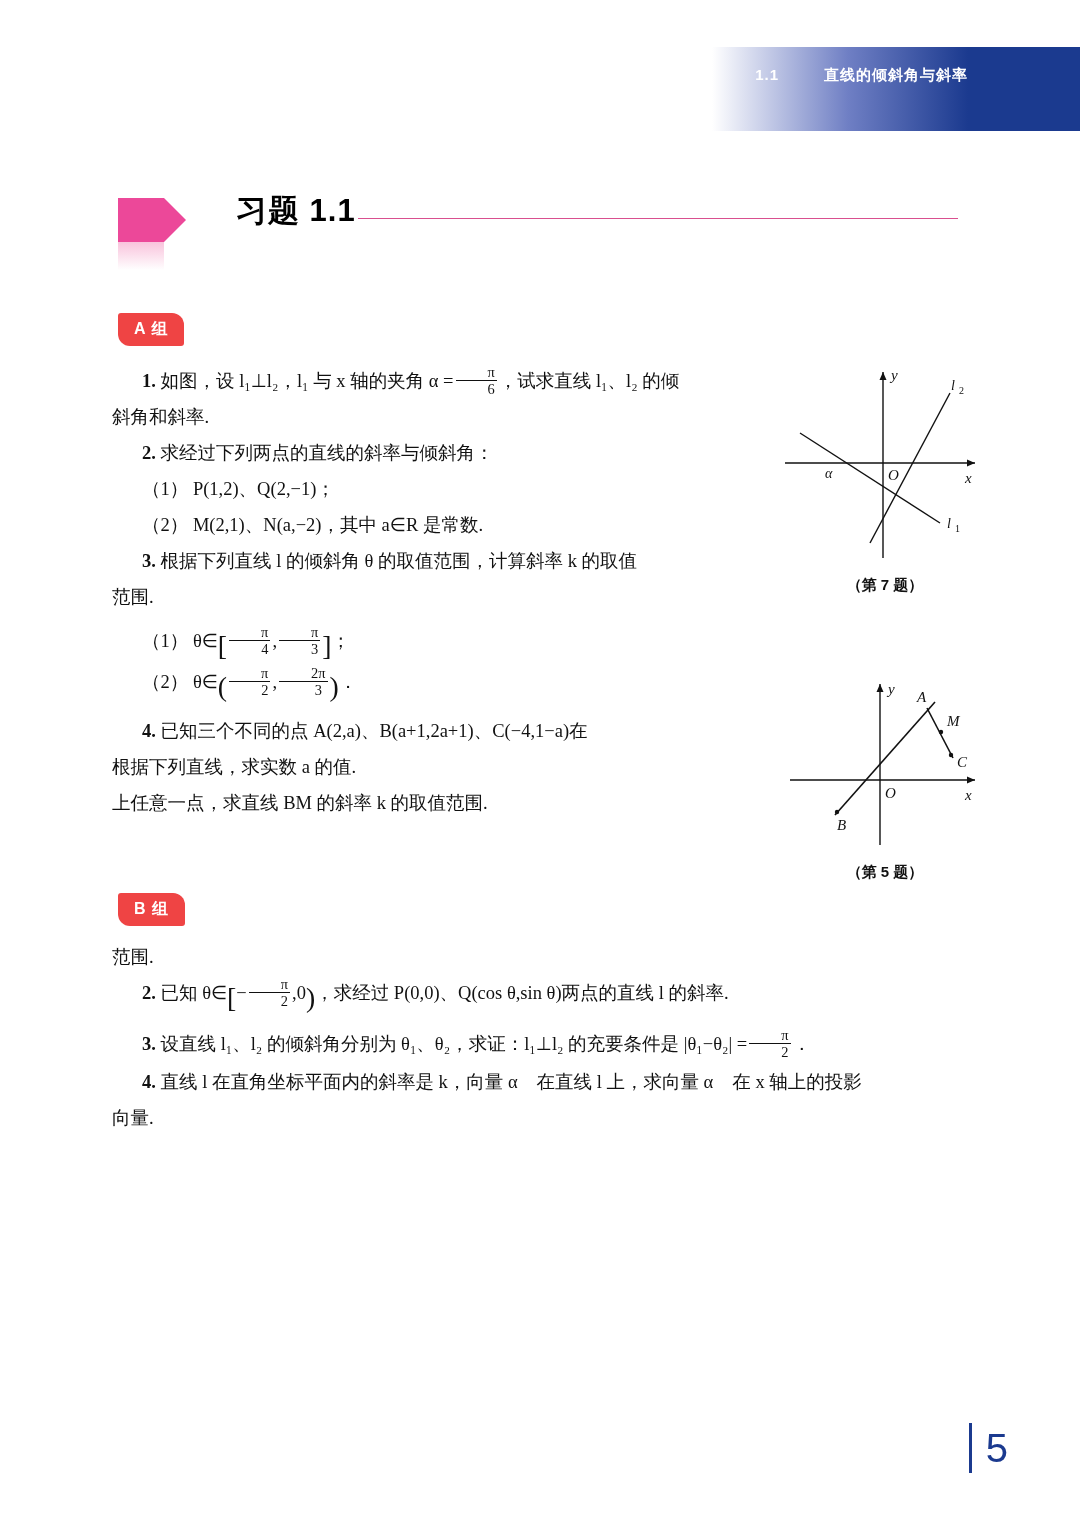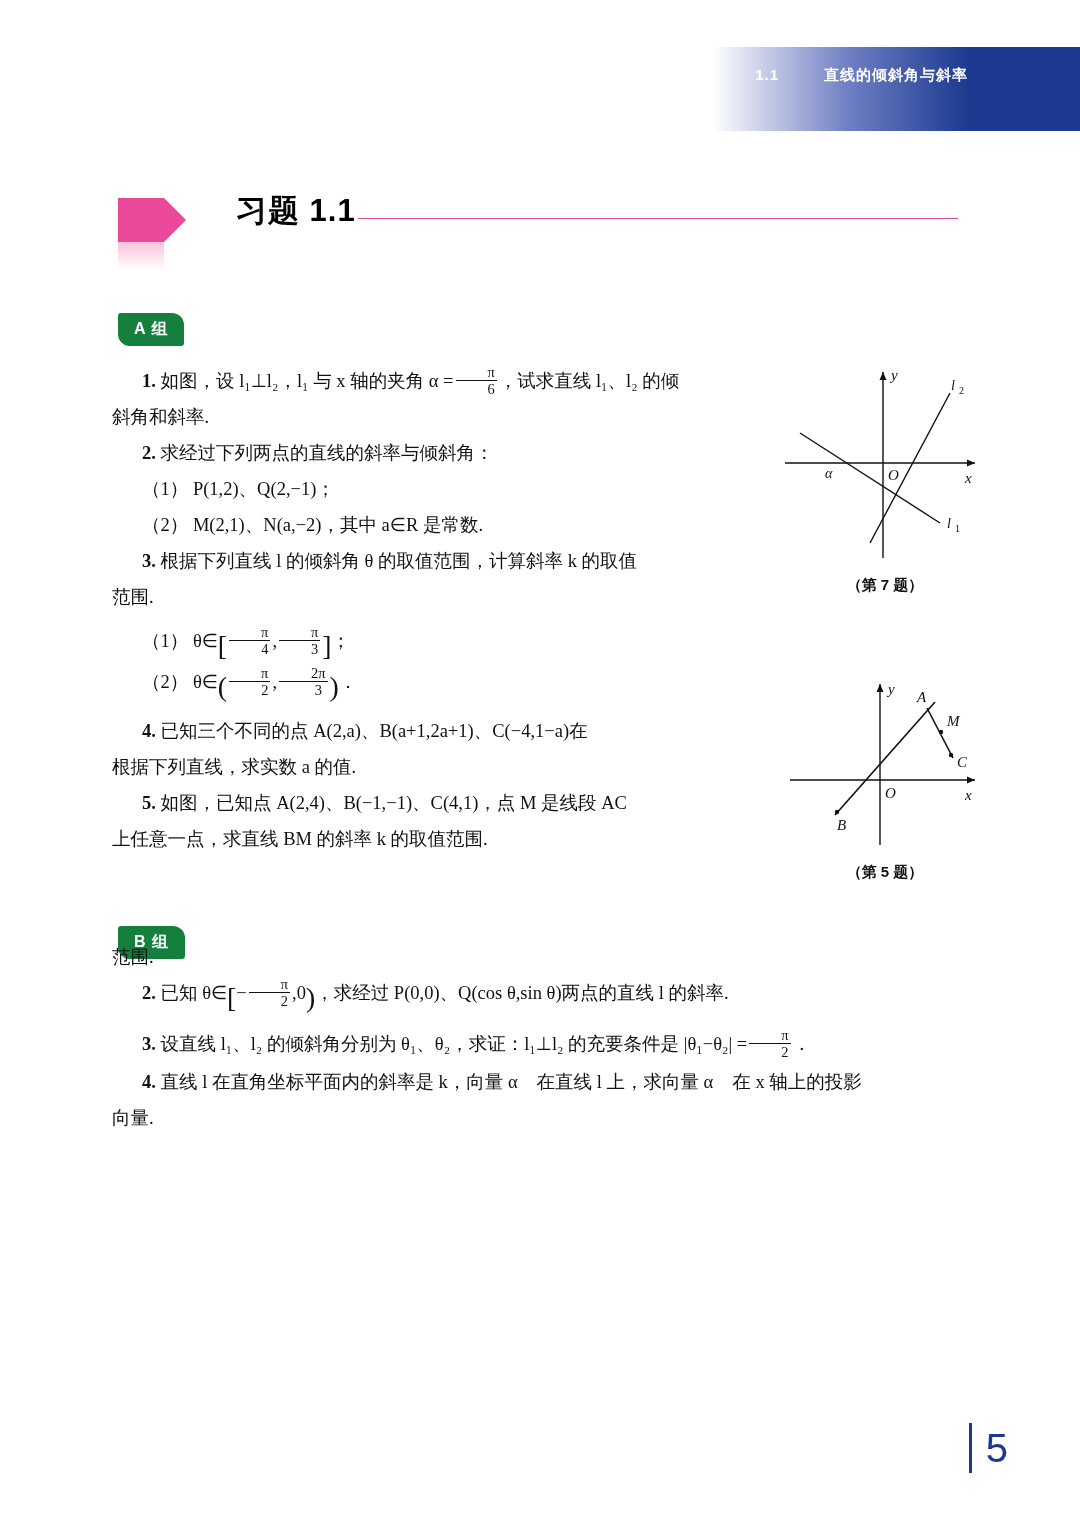--- a/index.html
+++ b/index.html
@@ -93,31 +93,31 @@
     left: 240px;
     top: 28px;
     right: 0;
     height: 1px;
     background: #d94f8f;
   }
 
   
   .group-badge {
     position: absolute;
-    background: #15803d;
+    background: #ef4444;
     color: #ffffff;
     font-family: "Liberation Sans", sans-serif;
     font-weight: bold;
     font-size: 16px;
     padding: 6px 16px;
     border-radius: 3px 12px 3px 12px;
     letter-spacing: 1px;
   }
   #badge-a { left: 118px; top: 313px; }
-  #badge-b { left: 118px; top: 926px; }
+  #badge-b { left: 118px; top: 893px; }
 
   
   .body-text {
     position: absolute;
     font-size: 18.5px;
     line-height: 34px;
     color: #111111;
   }
   .col-narrow { left: 112px; width: 650px; }
   .col-wide { left: 112px; width: 840px; }
@@ -224,24 +224,20 @@
   <p class="para indent" style="">
     <span>（2） θ∈</span><span class="big-bracket">(</span><span class="frac"><span class="num">π</span><span class="den">2</span></span>,<span class="frac"><span class="num">2π</span><span class="den">3</span></span><span class="big-bracket">)</span><span>．</span>
   </p>
 
   <p class="para indent" style="margin-top:10px;">
     <span class="qnum">4.</span>
     <span>已知三个不同的点 A(2,a)、B(a+1,2a+1)、C(−4,1−a)在</span>
   </p>
   <p class="para">根据下列直线，求实数 a 的值.</p>
 
-  <p class="para indent">
-    <span class="qnum">5.</span>
-    <span>如图，已知点 A(2,4)、B(−1,−1)、C(4,1)，点 M 是线段 AC</span>
-  </p>
   <p class="para">上任意一点，求直线 BM 的斜率 k 的取值范围.</p>
 </div>
 
 <div class="figure" id="fig1">
   <svg width="220" height="210" viewBox="0 0 220 210">
     <line x1="10" y1="105" x2="200" y2="105" stroke="#111" stroke-width="1.4"></line>
     <polygon points="200,105 192,101.5 192,108.5" fill="#111"></polygon>
     <line x1="108" y1="200" x2="108" y2="14" stroke="#111" stroke-width="1.4"></line>
     <polygon points="108,14 104.5,22 111.5,22" fill="#111"></polygon>
 

